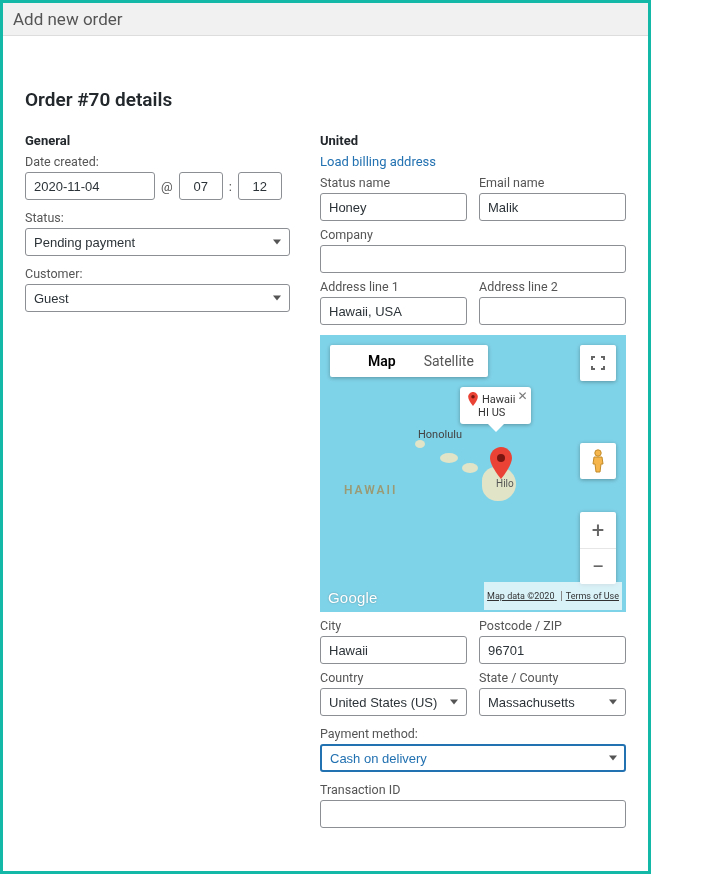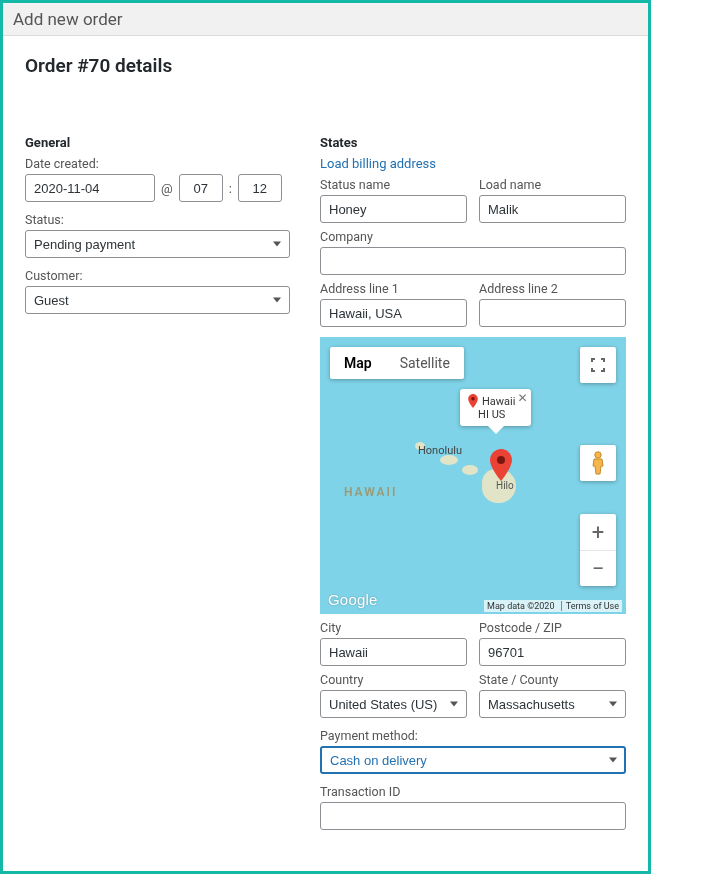--- a/index.html
+++ b/index.html
@@ -1,58 +1,58 @@
 <!DOCTYPE html>
 <html><head>
 <meta charset="utf-8">
 <style>
 * { box-sizing: border-box; margin: 0; padding: 0; }
 body { font-family: -apple-system, "Segoe UI", Roboto, Arial, sans-serif; font-size: 13px; color: #444; background: #fff; }
 .frame { border: 3px solid #14b8a6; width: 651px; height: 874px; overflow: hidden; }
 .titlebar { background: #f1f1f1; border-bottom: 1px solid #ddd; padding: 6px 10px; font-size: 17px; color: #555; }
 .content { padding: 18px 22px; }
-.page-title { font-size: 19px; font-weight: 600; color: #23282d; margin-bottom: 22px; }
+.page-title { font-size: 19px; font-weight: 600; color: #23282d; margin-bottom: 22px; margin-top: 34px; }
 .cols { display: flex; gap: 30px; }
 .col-left { width: 265px; }
 .col-right { flex: 1; }
-.section-h { font-size: 13px; font-weight: 700; color: #23282d; margin-bottom: 6px; margin-top: 36px; }
+.section-h { font-size: 13px; font-weight: 700; color: #23282d; margin-bottom: 6px; }
 .label { font-size: 12.5px; color: #555; display: block; margin-bottom: 3px; margin-top: 10px; }
 .label:first-of-type { margin-top: 6px; }
 input[type=text], select, .select { width: 100%; height: 28px; border: 1px solid #8c8f94; border-radius: 3px; padding: 4px 8px; font-size: 13px; background: #fff; color: #2c3338; }
 select { appearance: none; -webkit-appearance: none; background-image: none; padding-right: 24px; position: relative; }
 .select-wrap { position: relative; }
 .select-wrap::after { content: ""; position: absolute; right: 9px; top: 50%; width: 0; height: 0; border-left: 4px solid transparent; border-right: 4px solid transparent; border-top: 5px solid #555; transform: translateY(-50%); pointer-events: none; }
 .date-row { display: flex; align-items: center; gap: 6px; }
 .date-row input.date { width: 130px; }
 .date-row input.tiny { width: 44px; text-align: center; }
 .at, .colon { color: #555; font-size: 13px; }
 .link { color: #2271b1; font-size: 13px; cursor: pointer; }
 .two { display: flex; gap: 12px; }
 .two > div { flex: 1; }
 .hl { background: #e6edf5; }
 .map { position: relative; width: 100%; height: 277px; margin-top: 10px; background: #7fd3e8; overflow: hidden; }
-.map-ctrl-tl { position: absolute; top: 10px; left: 10px; display: flex; background: #fff; border-radius: 2px; box-shadow: 0 1px 4px rgba(0,0,0,0.3); }
+.map-ctrl-tl { position: absolute; top: 10px; left: 10px; display: flex; background: #fff; border-radius: 2px; box-shadow: 0 1px 4px rgba(0,0,0,0.3); padding-left: 24px; }
 .map-tab { padding: 8px 14px; font-size: 14px; cursor: pointer; color: #565656; }
 .map-tab.active { font-weight: 600; color: #000; }
 .map-fs { position: absolute; top: 10px; right: 10px; width: 36px; height: 36px; background: #fff; border-radius: 2px; box-shadow: 0 1px 4px rgba(0,0,0,0.3); display: flex; align-items: center; justify-content: center; cursor: pointer; }
 .map-peg { position: absolute; top: 108px; right: 10px; width: 36px; height: 36px; background: #fff; border-radius: 2px; box-shadow: 0 1px 4px rgba(0,0,0,0.3); display: flex; align-items: center; justify-content: center; cursor: pointer; }
 .map-zoom { position: absolute; right: 10px; bottom: 28px; width: 36px; background: #fff; border-radius: 2px; box-shadow: 0 1px 4px rgba(0,0,0,0.3); }
 .map-zoom > div { height: 36px; display: flex; align-items: center; justify-content: center; font-size: 22px; color: #666; cursor: pointer; }
 .map-zoom > div + div { border-top: 1px solid #e6e6e6; }
 .map-island { position: absolute; border-radius: 50%; background: #e1e4c7; }
 .map-hawaii-lbl { position: absolute; left: 24px; top: 148px; font-size: 12px; letter-spacing: 2px; color: #9a9a74; font-weight: 600; }
-.map-honolulu { position: absolute; left: 98px; top: 107px; font-size: 11px; color: #444; }
+.map-honolulu { position: absolute; left: 98px; top: 93px; font-size: 11px; color: #444; }
 .map-hilo { position: absolute; left: 176px; top: 143px; font-size: 10px; color: #555; }
 .map-pin { position: absolute; left: 170px; top: 112px; }
 .map-info { position: absolute; left: 140px; top: 52px; background: #fff; border-radius: 3px; padding: 5px 16px 5px 8px; box-shadow: 0 1px 4px rgba(0,0,0,0.3); font-size: 11px; color: #333; }
 .map-info .close { position: absolute; top: 2px; right: 4px; font-size: 12px; color: #777; cursor: pointer; }
 .map-info .tail { position: absolute; bottom: -8px; left: 50%; width: 0; height: 0; border-left: 8px solid transparent; border-right: 8px solid transparent; border-top: 8px solid #fff; transform: translateX(-50%); }
 .map-info-row { display: flex; align-items: center; gap: 4px; }
 .map-google { position: absolute; left: 8px; bottom: 6px; color: #fff; font-size: 15px; font-weight: 500; letter-spacing: .2px; text-shadow: 0 0 2px rgba(0,0,0,0.3); font-family: Arial,sans-serif; text-align: center; }
-.map-footer { position: absolute; right: 4px; bottom: 2px; font-size: 9px; color: #333; background: rgba(255,255,255,0.7); padding: 1px 3px; }
+.map-footer { position: absolute; right: 4px; bottom: 2px; font-size: 9px; color: #333; background: rgba(255,255,255,0.7); padding: 9px 3px; text-decoration: underline; }
 .map-footer span + span { border-left: 1px solid #888; margin-left: 4px; padding-left: 4px; }
 .pay-select { border: 2px solid #2271b1; color: #2271b1; }
 svg { display: block; }
 </style>
 </head>
 <body>
 
 <div class="frame">
   <div class="titlebar">Add new order</div>
   <div class="content">
@@ -81,30 +81,30 @@
 
         <label class="label">Customer:</label>
         <div class="select-wrap">
           <select>
             <option>Guest</option>
           </select>
         </div>
       </div>
 
       <div class="col-right">
-        <div class="section-h">States</div>
+        <div class="section-h">United</div>
         <a class="link">Load billing address</a>
 
         <div class="two">
           <div>
             <label class="label">Status name</label>
             <input type="text" class="hl" value="Honey" style="">
           </div>
           <div>
-            <label class="label">Load name</label>
+            <label class="label">Email name</label>
             <input type="text" class="hl" value="Malik" style="">
           </div>
         </div>
 
         <label class="label">Company</label>
         <input type="text" value="" style="">
 
         <div class="two">
           <div>
             <label class="label">Address line 1</label>

